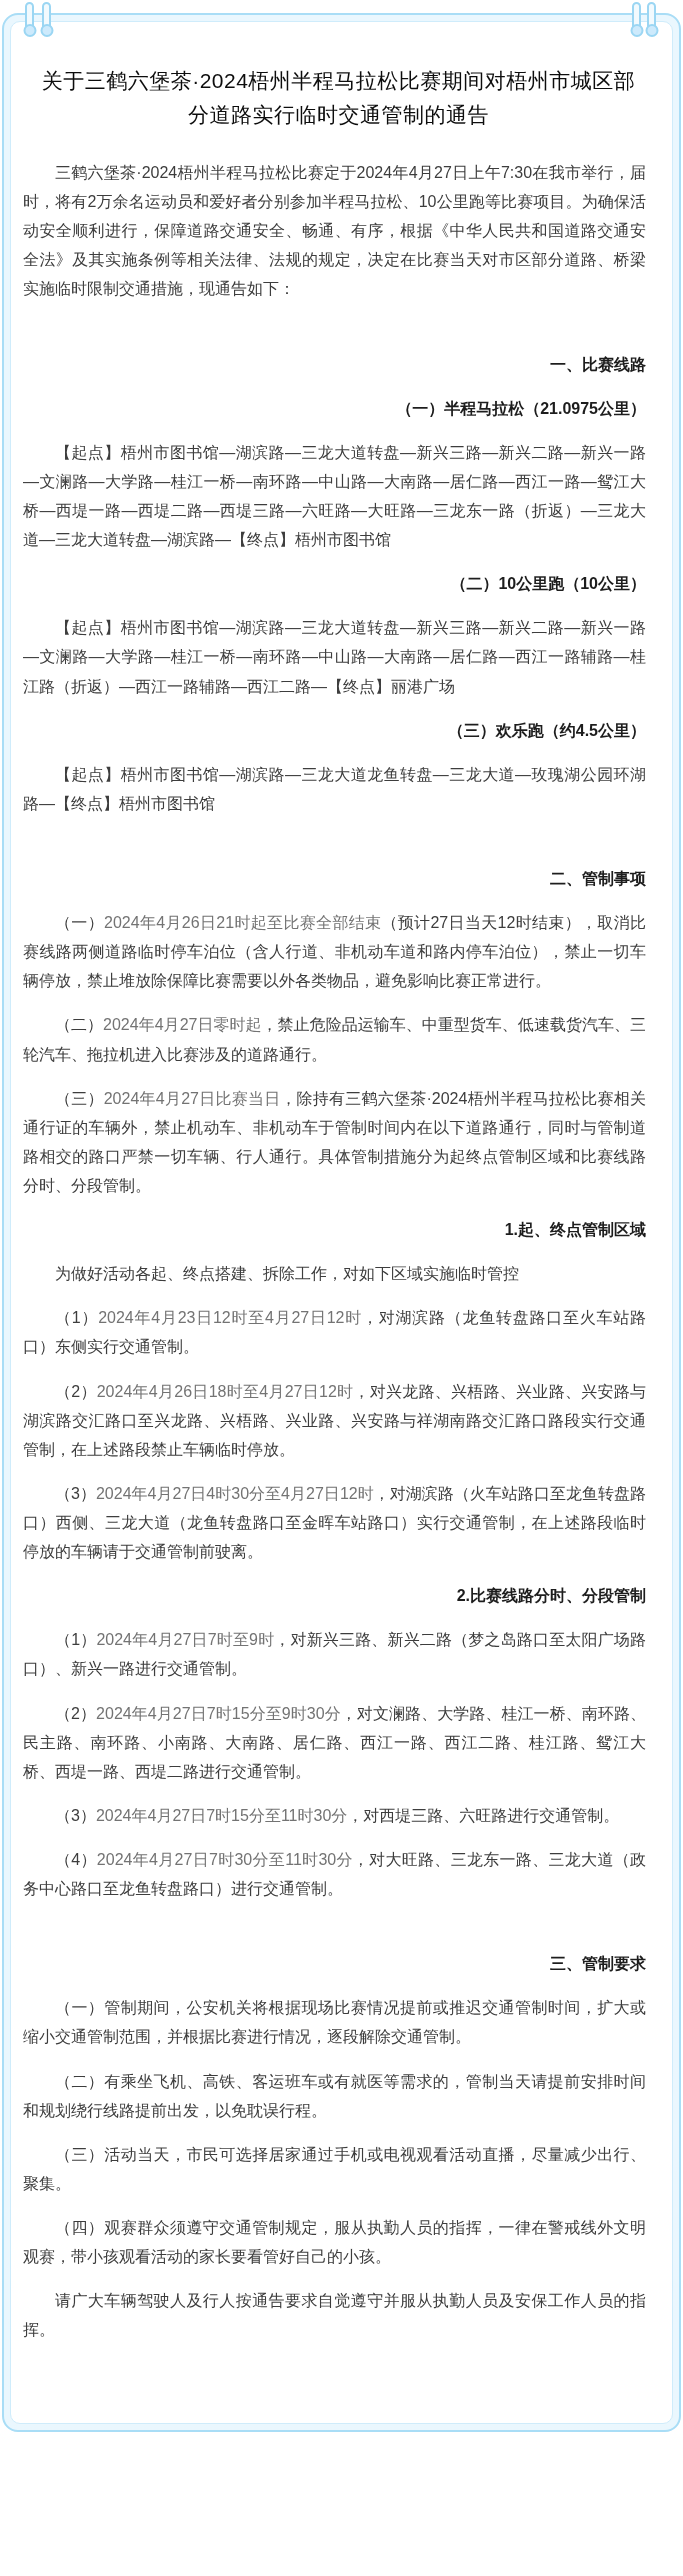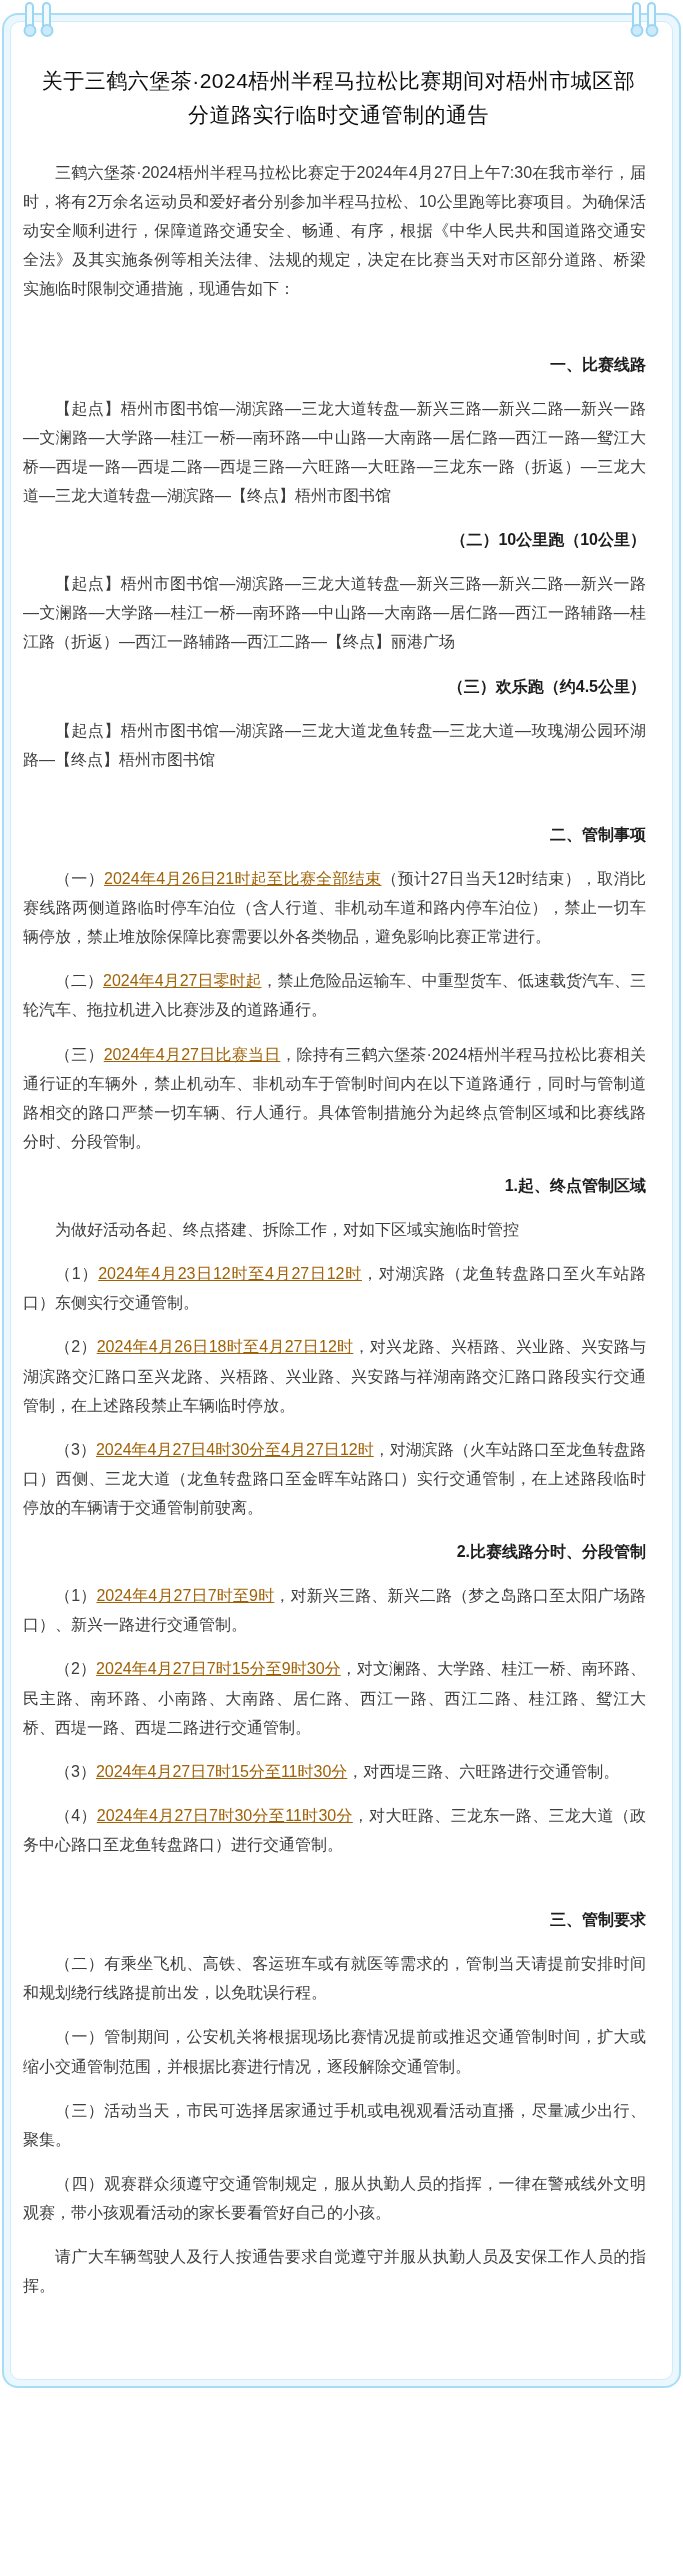--- a/index.html
+++ b/index.html
@@ -68,60 +68,61 @@
   .para {
     font-size: 16px;
     line-height: 1.82;
     color: #3d3d3d;
     margin: 15px 0;
     text-indent: 2em;
     text-align: justify;
   }
   .para.h2, .para.h3 { font-weight: 700; color: #1d1d1d; text-align: right; }
   .para.h2 { margin-top: 46px; }
-  .accent { color: #a16207; text-decoration: underline; }
+  .accent { color: #737373; }
 </style>
 </head>
 <body>
 
 <div class="page">
   <div class="card">
     <span class="pin l1"></span>
     <span class="pin l2"></span>
     <span class="pin r1"></span>
     <span class="pin r2"></span>
 
     <div class="card-inner">
       <h1 class="title">关于三鹤六堡茶·2024梧州半程马拉松比赛期间对梧州市城区部分道路实行临时交通管制的通告</h1>
 
       <div id="doc-body">
           <div class="para p"><span>三鹤六堡茶·2024梧州半程马拉松比赛定于2024年4月27日上午7:30在我市举行，届时，将有2万余名运动员和爱好者分别参加半程马拉松、10公里跑等比赛项目。为确保活动安全顺利进行，保障道路交通安全、畅通、有序，根据《中华人民共和国道路交通安全法》及其实施条例等相关法律、法规的规定，决定在比赛当天对市区部分道路、桥梁实施临时限制交通措施，现通告如下：</span></div>
           <div class="para h2"><span>一、比赛线路</span></div>
+          <div class="para h3"><span>（一）半程马拉松（21.0975公里）</span></div>
           <div class="para p"><span>【起点】梧州市图书馆—湖滨路—三龙大道转盘—新兴三路—新兴二路—新兴一路—文澜路—大学路—桂江一桥—南环路—中山路—大南路—居仁路—西江一路—鸳江大桥—西堤一路—西堤二路—西堤三路—六旺路—大旺路—三龙东一路（折返）—三龙大道—三龙大道转盘—湖滨路—【终点】梧州市图书馆</span></div>
           <div class="para h3"><span>（二）10公里跑（10公里）</span></div>
           <div class="para p"><span>【起点】梧州市图书馆—湖滨路—三龙大道转盘—新兴三路—新兴二路—新兴一路—文澜路—大学路—桂江一桥—南环路—中山路—大南路—居仁路—西江一路辅路—桂江路（折返）—西江一路辅路—西江二路—【终点】丽港广场</span></div>
           <div class="para h3"><span>（三）欢乐跑（约4.5公里）</span></div>
           <div class="para p"><span>【起点】梧州市图书馆—湖滨路—三龙大道龙鱼转盘—三龙大道—玫瑰湖公园环湖路—【终点】梧州市图书馆</span></div>
           <div class="para h2"><span>二、管制事项</span></div>
           <div class="para p"><span>（一）</span><span class="accent">2024年4月26日21时起至比赛全部结束</span><span>（预计27日当天12时结束），取消比赛线路两侧道路临时停车泊位（含人行道、非机动车道和路内停车泊位），禁止一切车辆停放，禁止堆放除保障比赛需要以外各类物品，避免影响比赛正常进行。</span></div>
           <div class="para p"><span>（二）</span><span class="accent">2024年4月27日零时起</span><span>，禁止危险品运输车、中重型货车、低速载货汽车、三轮汽车、拖拉机进入比赛涉及的道路通行。</span></div>
           <div class="para p"><span>（三）</span><span class="accent">2024年4月27日比赛当日</span><span>，除持有三鹤六堡茶·2024梧州半程马拉松比赛相关通行证的车辆外，禁止机动车、非机动车于管制时间内在以下道路通行，同时与管制道路相交的路口严禁一切车辆、行人通行。具体管制措施分为起终点管制区域和比赛线路分时、分段管制。</span></div>
           <div class="para h3"><span>1.起、终点管制区域</span></div>
           <div class="para p"><span>为做好活动各起、终点搭建、拆除工作，对如下区域实施临时管控</span></div>
           <div class="para p"><span>（1）</span><span class="accent">2024年4月23日12时至4月27日12时</span><span>，对湖滨路（龙鱼转盘路口至火车站路口）东侧实行交通管制。</span></div>
           <div class="para p"><span>（2）</span><span class="accent">2024年4月26日18时至4月27日12时</span><span>，对兴龙路、兴梧路、兴业路、兴安路与湖滨路交汇路口至兴龙路、兴梧路、兴业路、兴安路与祥湖南路交汇路口路段实行交通管制，在上述路段禁止车辆临时停放。</span></div>
           <div class="para p"><span>（3）</span><span class="accent">2024年4月27日4时30分至4月27日12时</span><span>，对湖滨路（火车站路口至龙鱼转盘路口）西侧、三龙大道（龙鱼转盘路口至金晖车站路口）实行交通管制，在上述路段临时停放的车辆请于交通管制前驶离。</span></div>
           <div class="para h3"><span>2.比赛线路分时、分段管制</span></div>
           <div class="para p"><span>（1）</span><span class="accent">2024年4月27日7时至9时</span><span>，对新兴三路、新兴二路（梦之岛路口至太阳广场路口）、新兴一路进行交通管制。</span></div>
           <div class="para p"><span>（2）</span><span class="accent">2024年4月27日7时15分至9时30分</span><span>，对文澜路、大学路、桂江一桥、南环路、民主路、南环路、小南路、大南路、居仁路、西江一路、西江二路、桂江路、鸳江大桥、西堤一路、西堤二路进行交通管制。</span></div>
           <div class="para p"><span>（3）</span><span class="accent">2024年4月27日7时15分至11时30分</span><span>，对西堤三路、六旺路进行交通管制。</span></div>
           <div class="para p"><span>（4）</span><span class="accent">2024年4月27日7时30分至11时30分</span><span>，对大旺路、三龙东一路、三龙大道（政务中心路口至龙鱼转盘路口）进行交通管制。</span></div>
           <div class="para h2"><span>三、管制要求</span></div>
+          <div class="para p"><span>（一）管制期间，公安机关将根据现场比赛情况提前或推迟交通管制时间，扩大或缩小交通管制范围，并根据比赛进行情况，逐段解除交通管制。</span></div>
           <div class="para p"><span>（二）有乘坐飞机、高铁、客运班车或有就医等需求的，管制当天请提前安排时间和规划绕行线路提前出发，以免耽误行程。</span></div>
-          <div class="para p"><span>（一）管制期间，公安机关将根据现场比赛情况提前或推迟交通管制时间，扩大或缩小交通管制范围，并根据比赛进行情况，逐段解除交通管制。</span></div>
           <div class="para p"><span>（三）活动当天，市民可选择居家通过手机或电视观看活动直播，尽量减少出行、聚集。</span></div>
           <div class="para p"><span>（四）观赛群众须遵守交通管制规定，服从执勤人员的指挥，一律在警戒线外文明观赛，带小孩观看活动的家长要看管好自己的小孩。</span></div>
           <div class="para p"><span>请广大车辆驾驶人及行人按通告要求自觉遵守并服从执勤人员及安保工作人员的指挥。</span></div>
         </div>
 
     </div>
 
   </div>
 
 </div>

